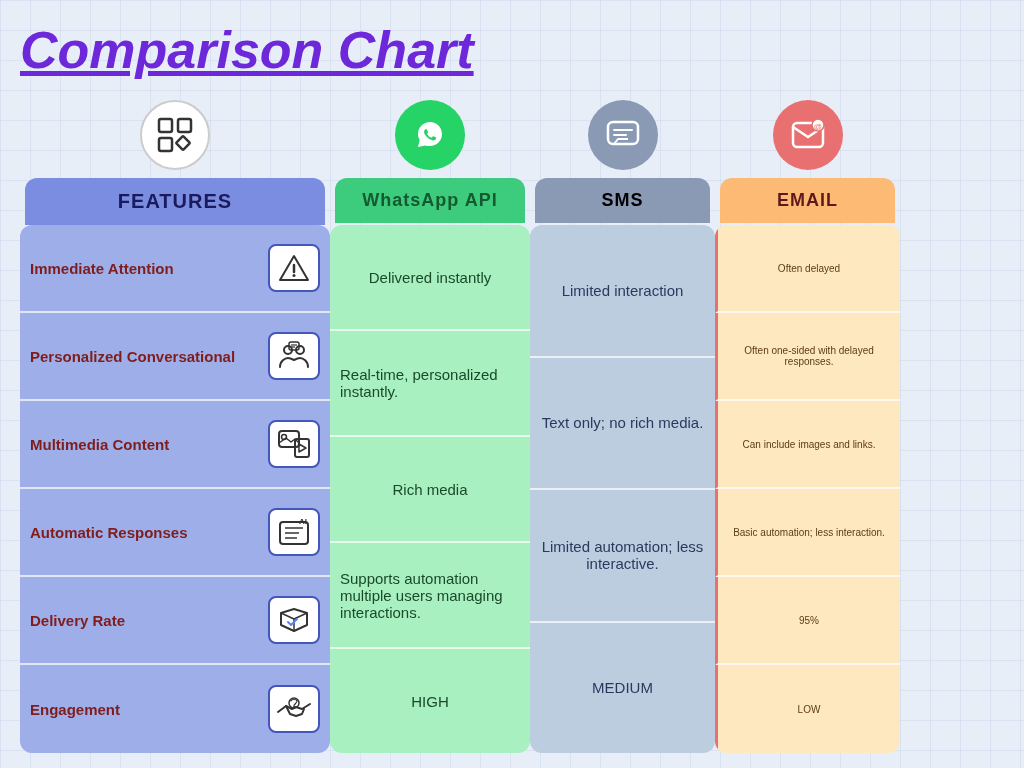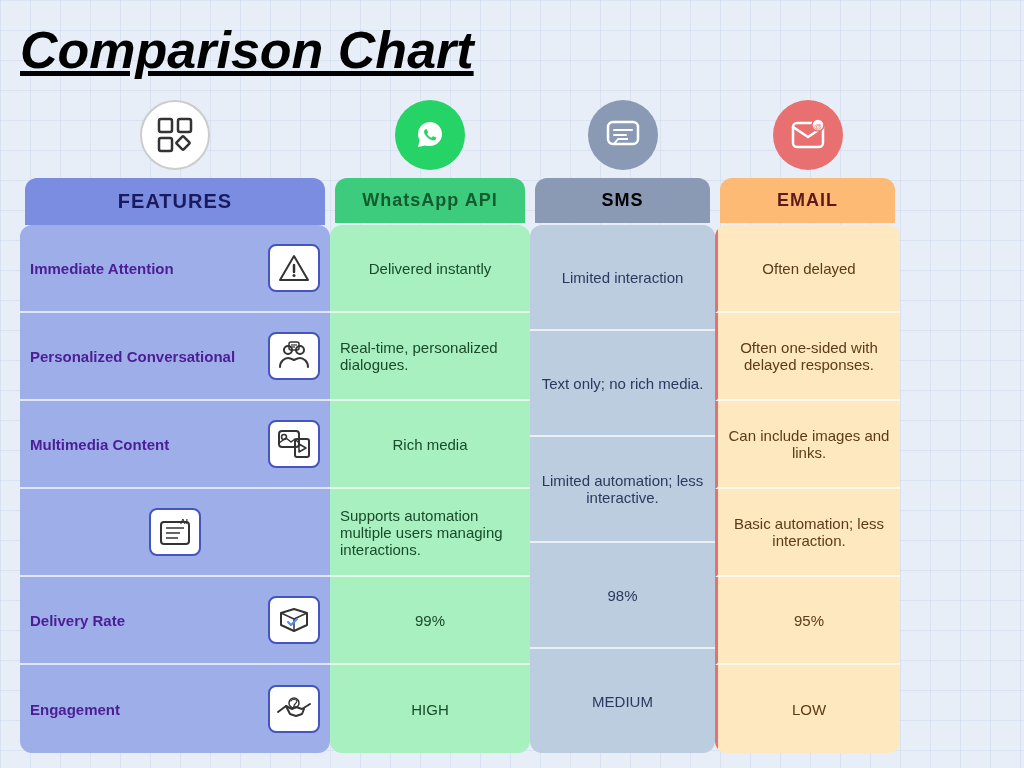--- a/index.html
+++ b/index.html
@@ -11,21 +11,21 @@
       background-size: 30px 30px;
       font-family: Arial, sans-serif;
       width: 1024px;
       min-height: 768px;
       padding: 20px;
     }
 
     .title {
       font-size: 52px;
       font-weight: 900;
-      color: #000000;
+      color: #6d28d9;
       text-decoration: underline;
       margin-bottom: 20px;
       font-style: italic;
     }
 
     .icon-bubble {
       width: 70px;
       height: 70px;
       border-radius: 50%;
       display: flex;
@@ -90,24 +90,24 @@
       padding: 14px 10px;
       display: flex;
       align-items: center;
       min-height: 88px;
     }
 
     .cell:last-child { border-bottom: none; }
 
     .features-col .cell {
       background: #9eaee8;
-      justify-content: center;
+      justify-content: flex-end;
       font-weight: 700;
       font-size: 15px;
-      color: #4c1d95;
+      color: #7f1d1d;
     }
 
     .whatsapp-col .cell {
       background: #a8f0c0;
       justify-content: center;
       text-align: left;
       font-size: 15px;
       color: #1a4a2a;
     }
 
@@ -116,21 +116,21 @@
       justify-content: center;
       text-align: center;
       font-size: 15px;
       color: #2a3a5e;
     }
 
     .email-col .cell {
       background: #fde8c0;
       justify-content: center;
       text-align: center;
-      font-size: 15px;
+      font-size: 10px;
       color: #5e3a1a;
       border-left: 3px solid #e87070;
       align-items: center;
     }
 
     .feature-label { flex: 1; padding-right: 6px; }
 
     .feat-icon-box {
       width: 52px;
       height: 48px;
@@ -240,20 +240,21 @@
             <rect x="2" y="2" width="20" height="16" rx="3" stroke="#333" stroke-width="2" fill="none"></rect>
             <circle cx="7" cy="8" r="2.5" stroke="#333" stroke-width="1.5" fill="none"></circle>
             <path d="M2 14 L9 9 L14 13 L18 10 L22 14" stroke="#333" stroke-width="1.5" fill="none" stroke-linejoin="round"></path>
             <rect x="18" y="10" width="14" height="18" rx="2" stroke="#333" stroke-width="2" fill="none"></rect>
             <polygon points="22,15 22,23 29,19" stroke="#333" stroke-width="1.5" fill="none" stroke-linejoin="round"></polygon>
           </svg>
         </div>
       </div>
 
       <div class="cell">
+        <span class="feature-label">Automatic Responses</span>
         <div class="feat-icon-box">
           <svg width="34" height="32" viewBox="0 0 34 32" fill="none">
             <rect x="3" y="6" width="28" height="22" rx="3" stroke="#333" stroke-width="2" fill="none"></rect>
             <line x1="8" y1="12" x2="26" y2="12" stroke="#333" stroke-width="1.5"></line>
             <line x1="8" y1="17" x2="22" y2="17" stroke="#333" stroke-width="1.5"></line>
             <line x1="8" y1="22" x2="20" y2="22" stroke="#333" stroke-width="1.5"></line>
             <text x="22" y="8" font-size="8" fill="#333" font-weight="bold">AI</text>
           </svg>
         </div>
       </div>
@@ -283,48 +284,42 @@
           </svg>
         </div>
       </div>
     </div>
 
     <div class="col-body whatsapp-col">
       <div class="cell">
         <span>Delivered instantly</span>
       </div>
       <div class="cell">
-        <span>Real-time, personalized dialogues.</span>
+        <span>Real-time, personalized instantly.</span>
       </div>
       <div class="cell">
         <span>Rich media</span>
       </div>
       <div class="cell">
         <span>Supports automation multiple users managing interactions.</span>
       </div>
       <div class="cell">
-        <span>99%</span>
-      </div>
-      <div class="cell">
         <span>HIGH</span>
       </div>
     </div>
 
     <div class="col-body sms-col">
       <div class="cell">
         <span>Limited interaction</span>
       </div>
       <div class="cell">
         <span>Text only; no rich media.</span>
       </div>
       <div class="cell">
         <span>Limited automation; less interactive.</span>
-      </div>
-      <div class="cell">
-        <span>98%</span>
       </div>
       <div class="cell">
         <span>MEDIUM</span>
       </div>
     </div>
 
     <div class="col-body email-col">
       <div class="cell">
         <span>Often delayed</span>
       </div>

